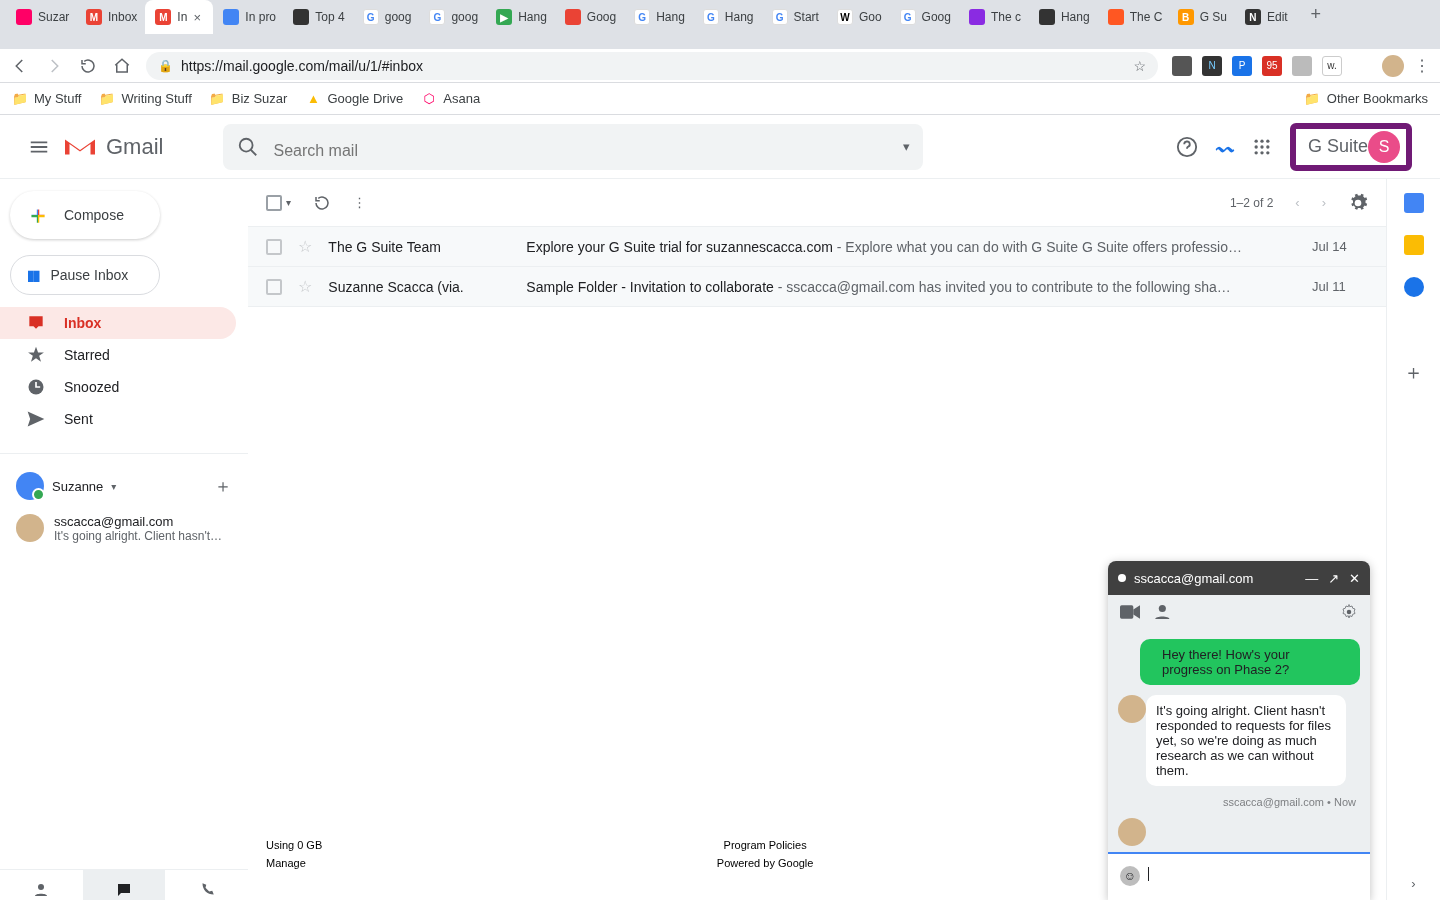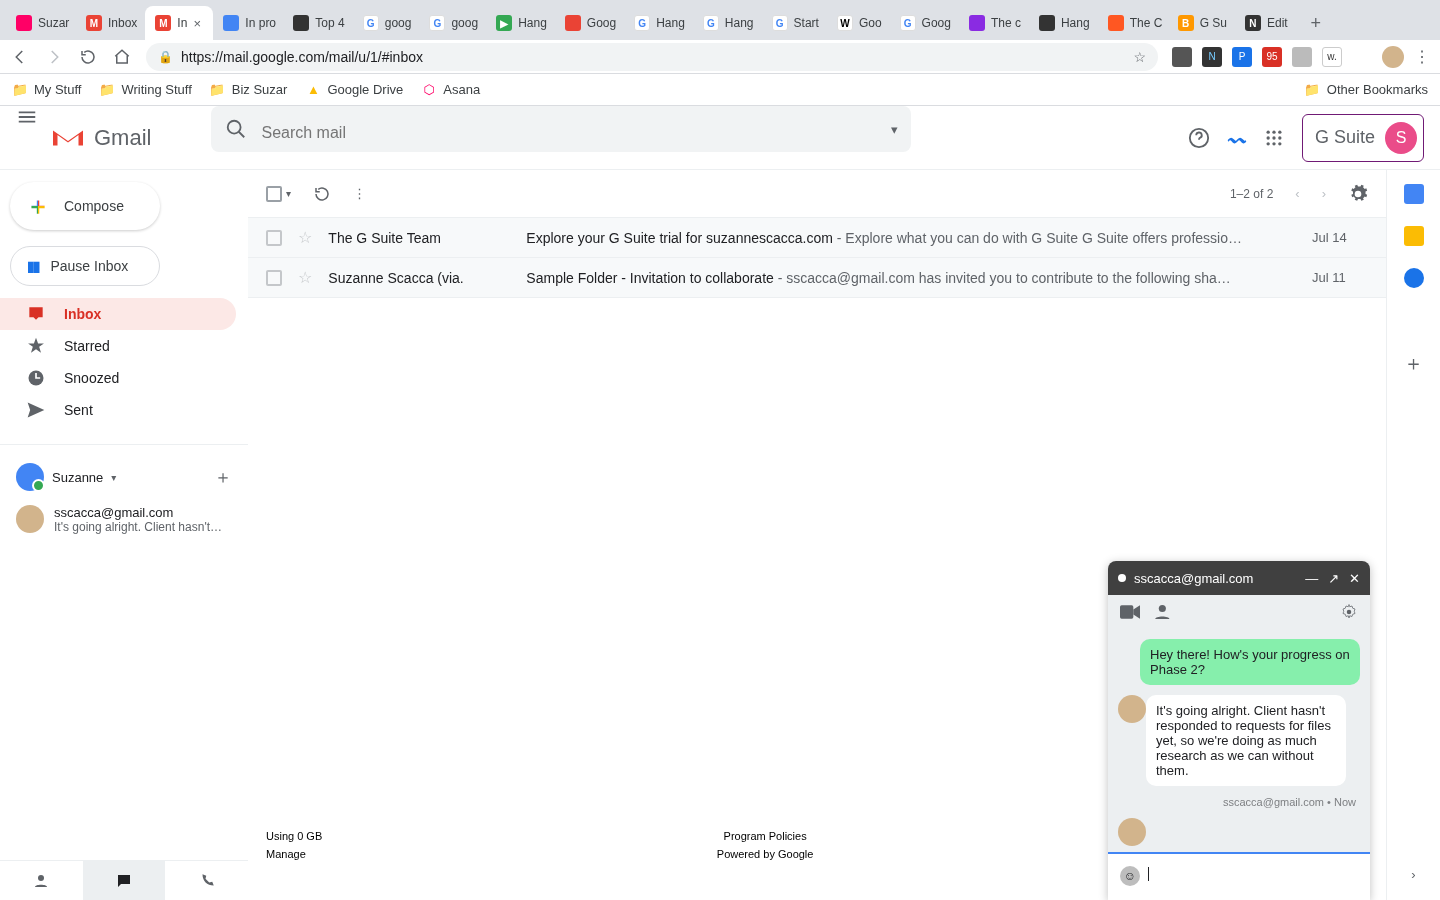--- a/index.html
+++ b/index.html
@@ -1,19 +1,19 @@
 <!DOCTYPE html>
 <html><head>
 <meta charset="utf-8">
 <style>
 * { margin:0; padding:0; box-sizing:border-box; font-family:Arial,Helvetica,sans-serif; }
 body { width:1440px; height:900px; overflow:hidden; background:#fff; color:#202124; font-size:13px; position:relative; }
 
 
-.tabstrip { height:40px; background:#dee1e6; display:flex; align-items:flex-end; padding-left:6px; }
+.tabstrip { height:49px; background:#dee1e6; display:flex; padding-left:6px; }
 .tab { height:34px; display:flex; align-items:center; gap:6px; padding:0 8px 0 10px; font-size:12px; color:#3c4043; border-radius:8px 8px 0 0; max-width:70px; overflow:hidden; white-space:nowrap; cursor:pointer; }
 .tab.active { background:#fff; max-width:68px; }
 .tab .fav { width:16px; height:16px; flex:none; border-radius:3px; display:flex; align-items:center; justify-content:center; font-size:10px; font-weight:bold; color:#fff; }
 .tab .close { width:14px; height:14px; flex:none; color:#5f6368; font-size:13px; }
 .newtab { width:28px; height:28px; display:flex; align-items:center; justify-content:center; color:#5f6368; font-size:18px; margin-left:6px; margin-bottom:3px; cursor:pointer; }
 
 .addrbar { height:34px; background:#fff; display:flex; align-items:center; padding:0 10px; gap:14px; border-bottom:1px solid #dadce0; }
 .addrbar .navbtn { width:20px; display:flex; justify-content:center; color:#5f6368; cursor:pointer; }
 .addrbar .navbtn.disabled { color:#bdc1c6; }
 .omnibox { flex:1; height:28px; background:#f1f3f4; border-radius:14px; display:flex; align-items:center; padding:0 12px; gap:8px; color:#202124; font-size:14px; }
@@ -22,30 +22,30 @@
 .ext { width:20px; height:20px; border-radius:3px; background:#777; font-size:10px; color:#fff; display:flex; align-items:center; justify-content:center; }
 .avatar-sm { width:22px; height:22px; border-radius:50%; background:#d2b48c; }
 .menu3 { color:#5f6368; font-size:16px; }
 
 .bmbar { height:32px; background:#fff; display:flex; align-items:center; padding:0 12px; gap:18px; border-bottom:1px solid #dadce0; font-size:13px; color:#3c4043; }
 .bm { display:flex; align-items:center; gap:6px; cursor:pointer; }
 .bm .ficon { width:16px;height:16px; display:flex;align-items:center;justify-content:center;color:#5f6368; }
 .bmbar .spacer { flex:1; }
 
 
-.gmhdr { height:64px; display:flex; padding:0 16px; border-bottom:1px solid #eceff1; gap:10px; }
+.gmhdr { height:64px; display:flex; align-items:center; padding:0 28px; border-bottom:1px solid #eceff1; gap:10px; }
 .hamb { width:24px; color:#5f6368; }
 .gmlogo { display:flex; align-items:center; gap:8px; font-size:22px; color:#5f6368; margin-right:50px; }
 .gmlogo svg { width:36px; height:28px; }
 .searchwrap { width:700px; height:46px; background:#f1f3f4; border-radius:8px; display:flex; align-items:center; padding:0 14px; gap:14px; color:#5f6368; }
 .searchwrap input { border:none; background:transparent; flex:1; font-size:16px; outline:none; color:#202124;margin-top:8px; }
 .searchwrap .adv { margin-left:auto; }
 .hdr-right { margin-left:auto; display:flex; align-items:center; gap:18px; }
 .hdr-right .icn { color:#5f6368; font-size:18px; }
-.gsuite-chip { height:48px; border:1px solid #701a75; border-radius:6px; display:flex; align-items:center; gap:10px; padding:0 6px 0 12px; font-size:18px; color:#5f6368; }
+.gsuite-chip { height:48px; border:6px solid #701a75; border-radius:6px; display:flex; align-items:center; padding:0 6px 0 12px; font-size:18px; color:#5f6368; }
 .gsuite-chip .av { width:32px;height:32px;border-radius:50%; background:#ea4c89; color:#fff; display:flex; align-items:center; justify-content:center; font-size:16px; }
 
 
 .gmbody { display:flex; height:730px; }
 .leftcol { width:248px; padding-top:12px; display:flex; flex-direction:column; }
 .compose { margin-left:10px; width:150px; height:48px; border-radius:24px; box-shadow:0 1px 3px rgba(0,0,0,.2); background:#fff; display:flex; align-items:center; gap:14px; padding-left:16px; font-size:14px; color:#3c4043; font-weight:500; cursor:pointer; }
 .compose .plus { font-size:24px; background:conic-gradient(#ea4335 0 90deg,#fbbc04 90deg 180deg,#34a853 180deg 270deg,#4285f4 270deg 360deg); -webkit-background-clip:text; color:transparent; font-weight:bold; }
 .pausebox { margin:16px 0 12px 10px; width:150px; height:40px; border-radius:20px; border:1px solid #dadce0; display:flex; align-items:center; gap:12px; padding-left:16px; font-size:14px; color:#3c4043; cursor:pointer; }
 .pausebox .pi { color:#1a73e8; font-weight:bold; letter-spacing:-2px; }
 .navitem { height:32px; display:flex; align-items:center; gap:18px; padding-left:26px; font-size:14px; color:#202124; border-radius:0 16px 16px 0; margin-right:12px; cursor:pointer; }
@@ -98,21 +98,21 @@
 
 
 .chatpop { position:absolute; right:70px; bottom:0; width:262px; background:#fff; border-radius:8px 8px 0 0; box-shadow:0 2px 10px rgba(0,0,0,.25); display:flex; flex-direction:column; overflow:hidden; }
 .chat-hd { height:34px; background:#404040; color:#fff; display:flex; align-items:center; padding:0 10px; gap:8px; font-size:13px; }
 .chat-hd .dot { width:8px;height:8px;border-radius:50%;background:#fff; }
 .chat-hd .ctrl { margin-left:auto; display:flex; gap:10px; font-size:13px; }
 .chat-hd .ctrl span { cursor:pointer; }
 .chat-tb { height:34px; background:#eceff1; display:flex; align-items:center; padding:0 12px; gap:14px; color:#5f6368; }
 .chat-tb .sp { flex:1; }
 .chat-body { background:#eceff1; padding:10px 10px 6px; display:flex; flex-direction:column; gap:10px; min-height:200px; }
-.bubble-self { align-self:flex-end; max-width:220px; background:#86efac; border-radius:10px; padding:8px 10px; font-size:13px; color:#202124; }
+.bubble-self { align-self:flex-end; max-width:220px; background:#22c55e; border-radius:10px; padding:8px 22px; font-size:13px; color:#202124; }
 .bubble-row { display:flex; }
 .bubble-row .av { width:28px;height:28px;border-radius:50%;background:#d2b48c; flex:none; }
 .bubble-other { background:#fff; border-radius:10px; padding:8px 10px; font-size:13px; color:#202124; max-width:200px; }
 .chat-meta { font-size:11px; color:#7d7f82; text-align:right; padding-right:4px; }
 .chat-input { border-top:2px solid #4285f4; padding:10px 12px 14px; display:flex; gap:8px; font-size:13px; color:#202124; }
 .chat-input .em { width:20px;height:20px;border-radius:50%;background:#bdbdbd; flex:none; margin-top:2px; display:flex;align-items:center;justify-content:center;font-size:12px; }
 .chat-input .txt { flex:1; line-height:1.35; }
 .cursor { display:inline-block; width:1px; height:14px; background:#202124; vertical-align:middle; }
 svg { display:block; }
 </style>

